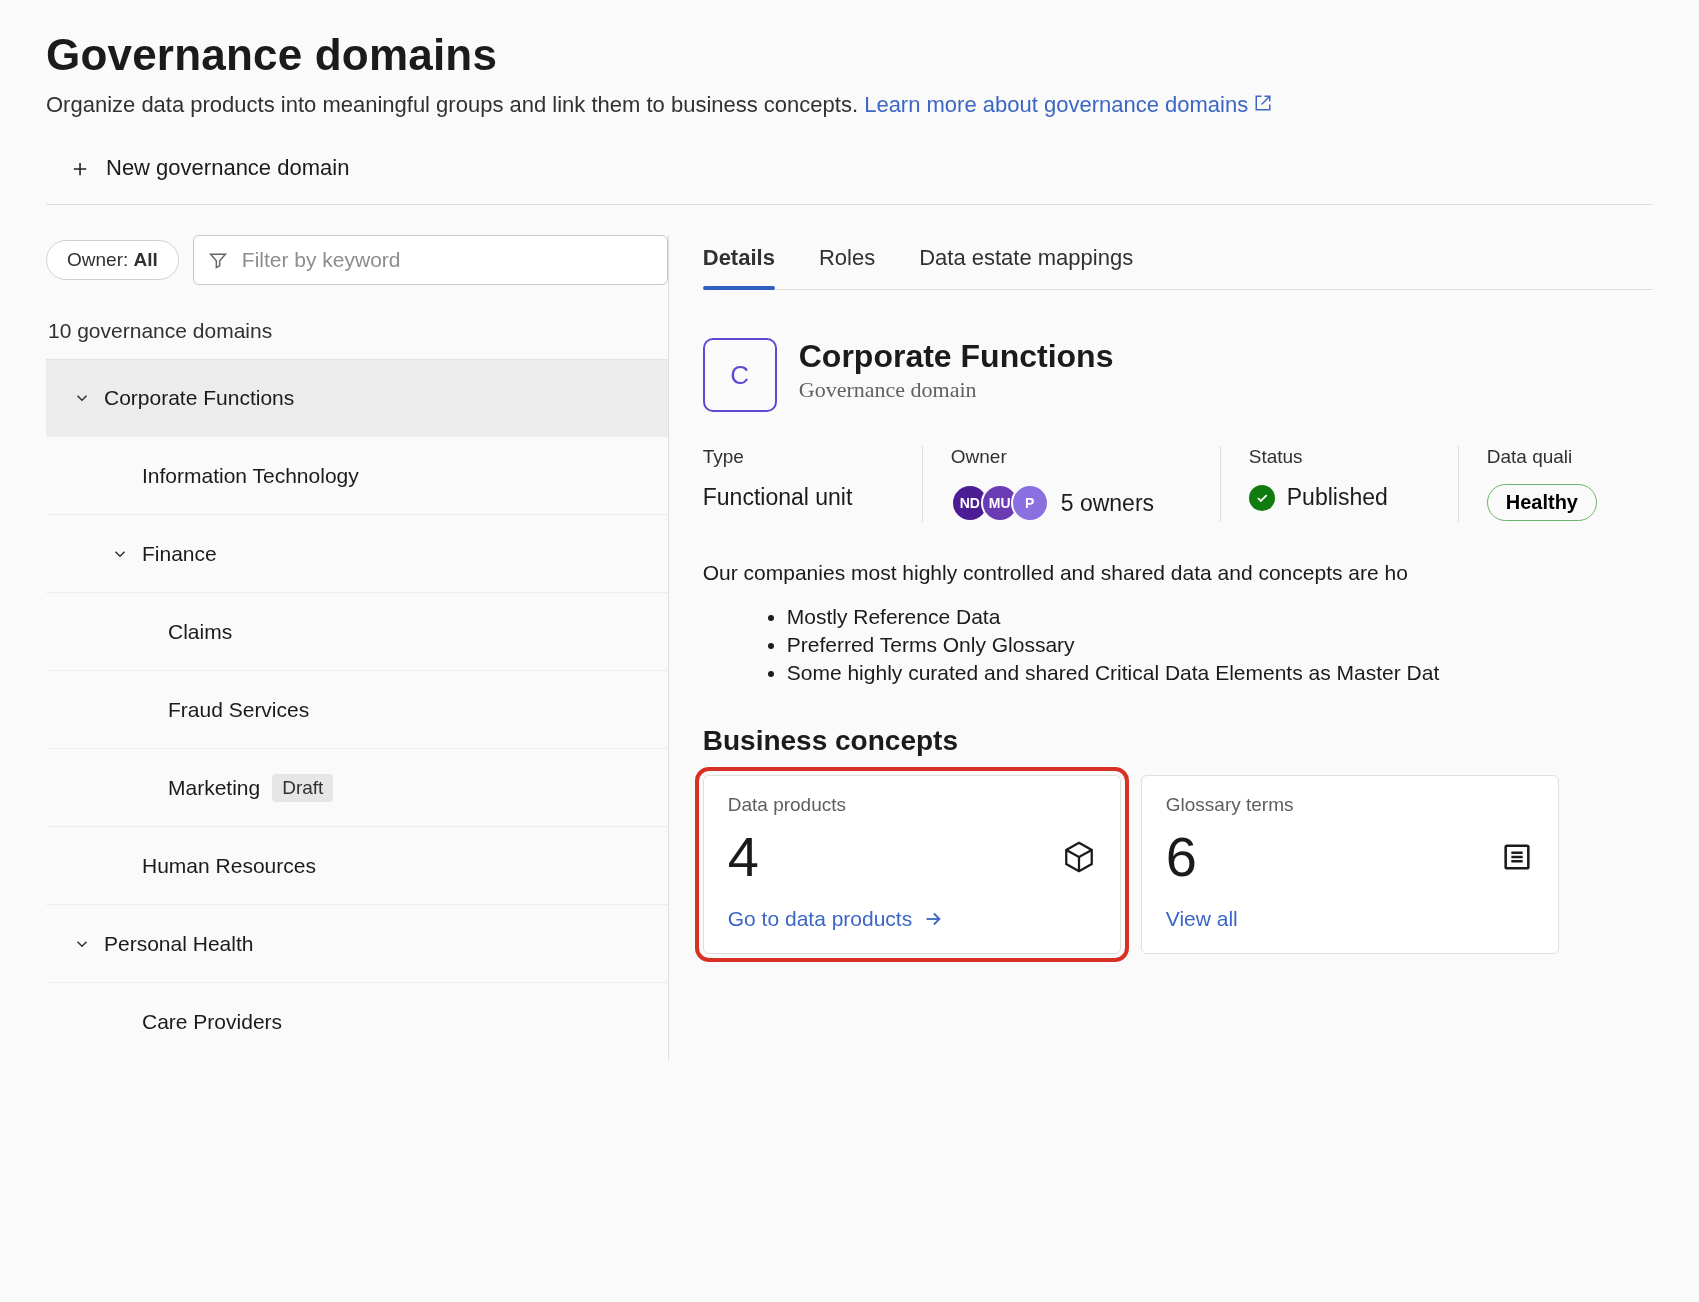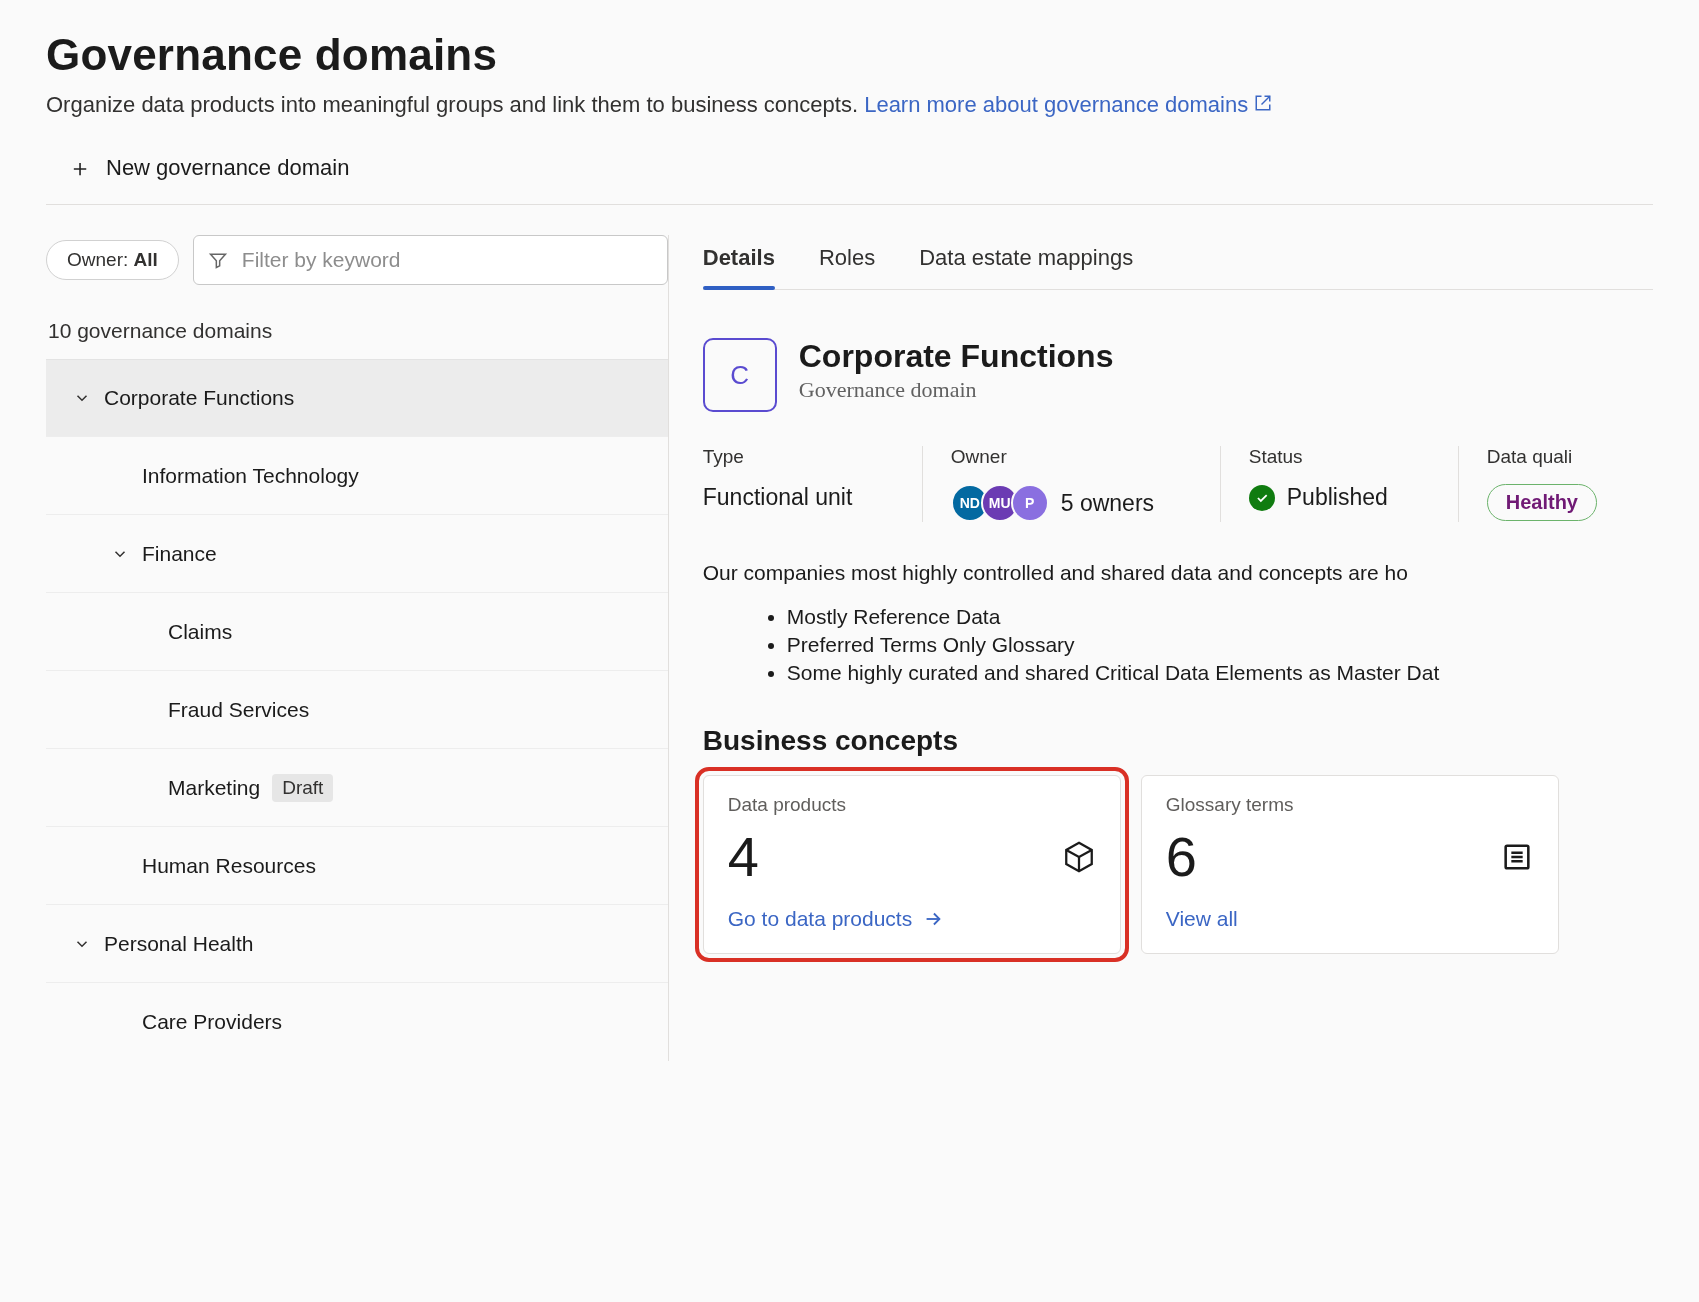--- a/index.html
+++ b/index.html
@@ -43,21 +43,21 @@
   .domsub{ font-size:22px; color:#616161; margin:2px 0 0 0;font-family:Liberation Serif, serif;}
   .metarow{ display:flex; margin-top:34px;}
   .metacol{ padding-right:28px; border-right:1px solid #e1dfdd; margin-right:28px;}
   .metacol:last-child{border:none;}
   .metalbl{ font-size:19px; color:#323130;}
   .metaval{ font-size:23px; margin-top:16px; display:flex; align-items:center; gap:12px;}
   .avatars{ display:flex;}
   .av{ width:38px; height:38px; border-radius:50%; display:flex; align-items:center; justify-content:center; color:#fff; font-size:14px; font-weight:600; margin-left:-8px; border:2px solid #fafafa;}
   .av:first-child{margin-left:0;}
   .ckicon{ width:26px;height:26px; background:#107c10; border-radius:50%; display:flex;align-items:center;justify-content:center;color:#fff;}
-  .healthpill{ border:1px solid #6bb36b; border-radius:22px; padding:6px 18px; color:#701a75; font-size:20px;font-weight:600;}
+  .healthpill{ border:1px solid #6bb36b; border-radius:22px; padding:6px 18px; color:#000000; font-size:20px;font-weight:600;}
   .desc{ font-size:21px; margin-top:36px; color:#1b1b1b; line-height:1.4;}
   ul.bullets{ font-size:21px; margin:18px 0 0 0; padding-left:68px;}
   ul.bullets li{ margin:4px 16px;}
   .bizhdr{ font-size:28px; font-weight:600; margin-top:40px;}
   .cards{ display:flex; gap:20px; margin-top:18px;}
   .card{ width:418px; border:1px solid #e1dfdd; background:#fff; border-radius:6px; padding:18px 24px 22px 24px;}
   .card.highlight{ outline:4px solid #d93025; outline-offset:4px;}
   .cardttl{ font-size:19px; color:#605e5c;}
   .bigrow{ display:flex; justify-content:space-between; align-items:center; margin-top:8px;}
   .bignum{ font-size:56px; font-weight:400;}
@@ -170,21 +170,21 @@
 
       <div class="metarow">
         <div class="metacol" style="width:220px">
           <div class="metalbl">Type</div>
           <div class="metaval">Functional unit</div>
         </div>
         <div class="metacol" style="width:270px">
           <div class="metalbl">Owner</div>
           <div class="metaval">
             <span class="avatars">
-              <span class="av" style="background:#0369a1">ND</span>
+              <span class="av" style="background:#4c1d95">ND</span>
               <span class="av" style="background:#6b3bb3">MU</span>
               <span class="av" style="background:#8a6fe0">P</span>
             </span>
             <span>5 owners</span>
           </div>
         </div>
         <div class="metacol" style="width:210px">
           <div class="metalbl">Status</div>
           <div class="metaval">
             <span class="ckicon">

